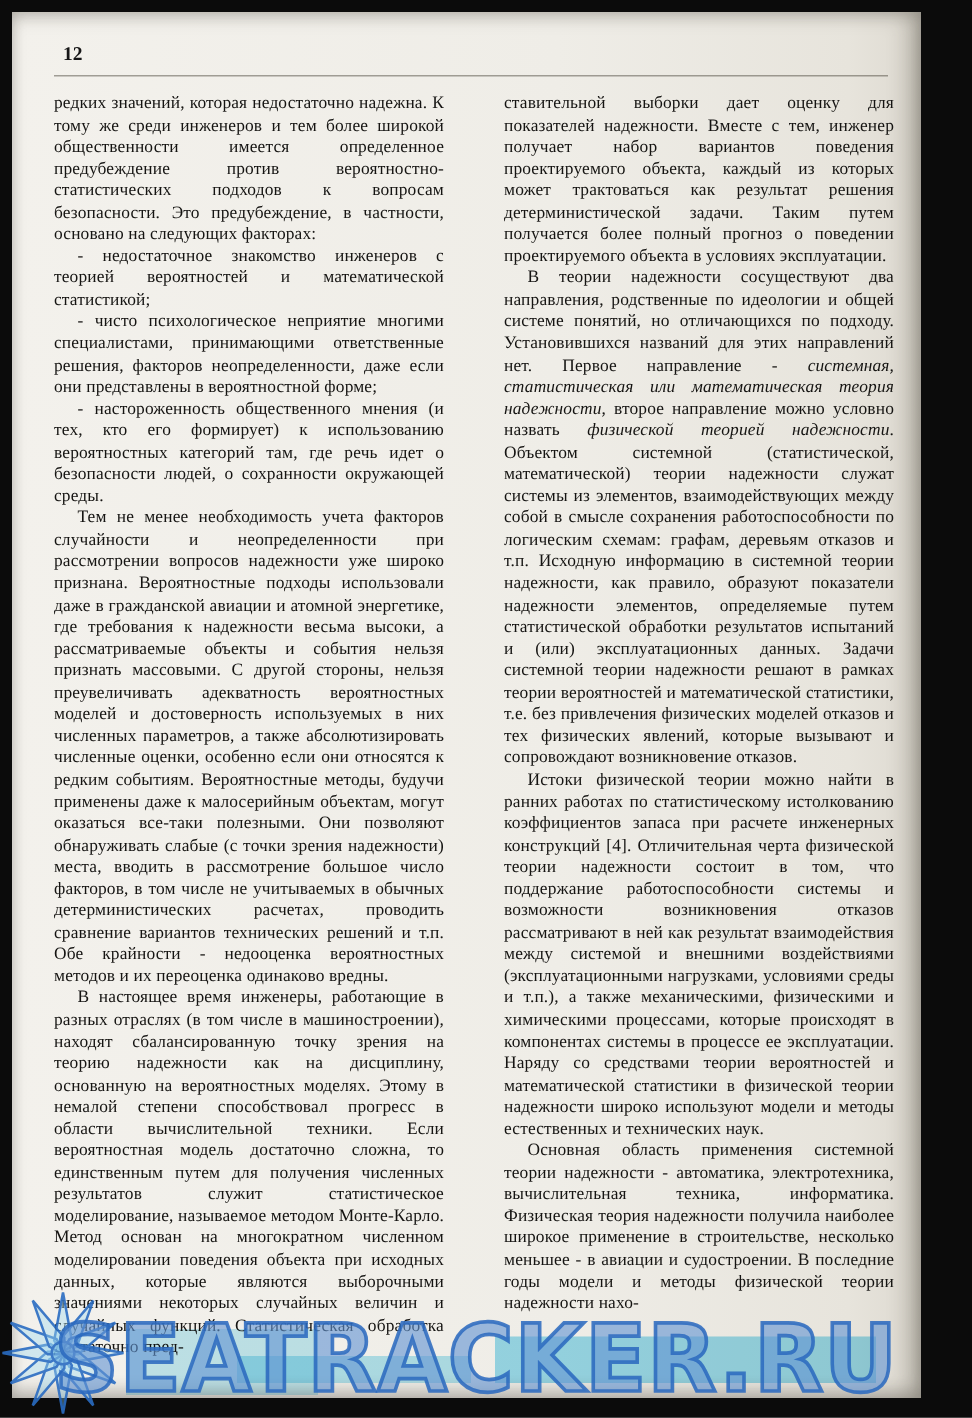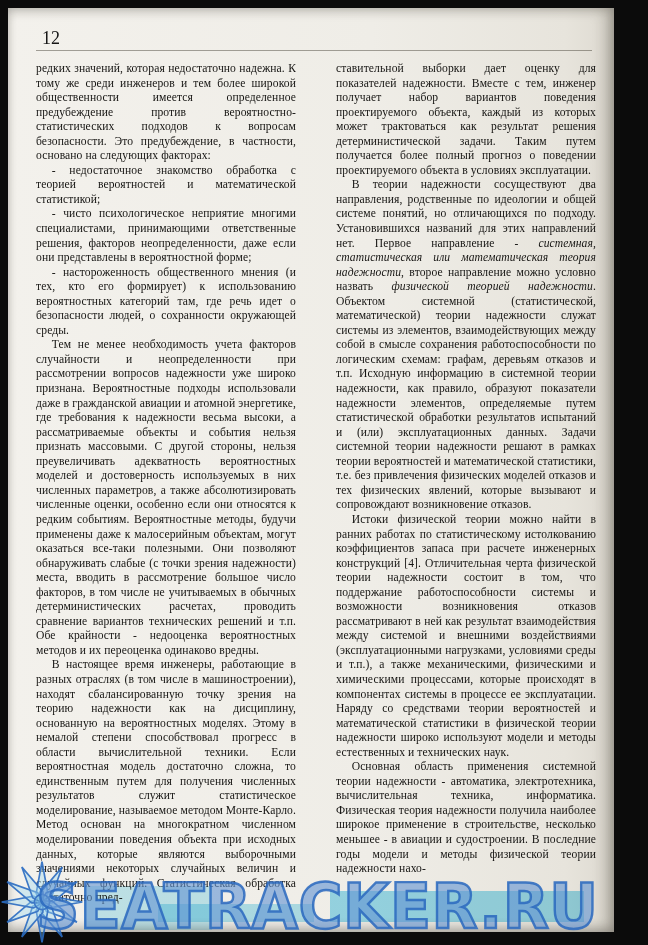--- a/index.html
+++ b/index.html
@@ -13,21 +13,21 @@
   .page {
     position:absolute;
     left:8px; top:8px;
     width:606px; height:924px;
     background:linear-gradient(90deg,#f3f1ec 0%, #efede7 60%, #e7e4dc 92%, #ddd9d0 100%);
     box-shadow: inset -8px 0 14px rgba(40,35,25,0.25), inset 0 -5px 10px rgba(40,35,25,0.18), inset 0 4px 8px rgba(40,35,25,0.10);
   }
   .header { position:absolute; left:28px; right:22px; top:20px; height:18px; }
   .pagenum {
     position:absolute; left:6px; top:0;
-    font-weight:normal; font-size:18px; color:#161616;
+    font-weight:bold; font-size:13px; color:#161616;
   }
   .chapter {
     position:absolute; left:0; right:0; top:1px;
     text-align:center; font-weight:bold; font-size:12.3px;
     letter-spacing:0.25px; color:#1a1a1a;
   }
   .header-rule {
     position:absolute; left:28px; right:22px; top:42px;
     border-top:1px solid rgba(60,55,45,0.45);
   }
@@ -74,21 +74,21 @@
 
   <div class="header">
     <span class="pagenum">12</span>
   </div>
   <div class="header-rule"></div>
 
   <div class="columns">
 
     <div class="col">
       <p class="cont">редких значений, которая недостаточно надежна. К тому же среди инженеров и тем более широкой общественности имеется определенное предубеждение против вероятностно-статистических подходов к вопросам безопасности. Это предубеждение, в частности, основано на следующих факторах:</p>
-      <p>- недостаточное знакомство обработка с теорией вероятностей и математической статистикой;</p>
+      <p>- недостаточное знакомство инженеров с теорией вероятностей и математической статистикой;</p>
       <p>- чисто психологическое неприятие многими специалистами, принимающими ответственные решения, факторов неопределенности, даже если они представлены в вероятностной форме;</p>
       <p>- настороженность общественного мнения (и тех, кто его формирует) к использованию вероятностных категорий там, где речь идет о безопасности людей, о сохранности окружающей среды.</p>
       <p>Тем не менее необходимость учета факторов случайности и неопределенности при рассмотрении вопросов надежности уже широко признана. Вероятностные подходы использовали даже в гражданской авиации и атомной энергетике, где требования к надежности весьма высоки, а рассматриваемые объекты и события нельзя признать массовыми. С другой стороны, нельзя преувеличивать адекватность вероятностных моделей и достоверность используемых в них численных параметров, а также абсолютизировать численные оценки, особенно если они относятся к редким событиям. Вероятностные методы, будучи применены даже к малосерийным объектам, могут оказаться все-таки полезными. Они позволяют обнаруживать слабые (с точки зрения надежности) места, вводить в рассмотрение большое число факторов, в том числе не учитываемых в обычных детерминистических расчетах, проводить сравнение вариантов технических решений и т.п. Обе крайности - недооценка вероятностных методов и их переоценка одинаково вредны.</p>
       <p>В настоящее время инженеры, работающие в разных отраслях (в том числе в машиностроении), находят сбалансированную точку зрения на теорию надежности как на дисциплину, основанную на вероятностных моделях. Этому в немалой степени способствовал прогресс в области вычислительной техники. Если вероятностная модель достаточно сложна, то единственным путем для получения численных результатов служит статистическое моделирование, называемое методом Монте-Карло. Метод основан на многократном численном моделировании поведения объекта при исходных данных, которые являются выборочными значениями некоторых случайных величин и случайных функций. Статистическая обработка достаточно пред-</p>
     </div>
 
     <div class="col">
       <p class="cont">ставительной выборки дает оценку для показателей надежности. Вместе с тем, инженер получает набор вариантов поведения проектируемого объекта, каждый из которых может трактоваться как результат решения детерминистической задачи. Таким путем получается более полный прогноз о поведении проектируемого объекта в условиях эксплуатации.</p>
       <p><span>В теории надежности сосуществуют два направления, родственные по идеологии и общей системе понятий, но отличающихся по подходу. Установившихся названий для этих направлений нет. Первое направление - </span><span class="italic">системная, статистическая или математическая теория надежности</span><span>, второе направление можно условно назвать </span><span class="italic">физической теорией надежности</span><span>. Объектом системной (статистической, математической) теории надежности служат системы из элементов, взаимодействующих между собой в смысле сохранения работоспособности по логическим схемам: графам, деревьям отказов и т.п. Исходную информацию в системной теории надежности, как правило, образуют показатели надежности элементов, определяемые путем статистической обработки результатов испытаний и (или) эксплуатационных данных. Задачи системной теории надежности решают в рамках теории вероятностей и математической статистики, т.е. без привлечения физических моделей отказов и тех физических явлений, которые вызывают и сопровождают возникновение отказов.</span></p>
       <p>Истоки физической теории можно найти в ранних работах по статистическому истолкованию коэффициентов запаса при расчете инженерных конструкций [4]. Отличительная черта физической теории надежности состоит в том, что поддержание работоспособности системы и возможности возникновения отказов рассматривают в ней как результат взаимодействия между системой и внешними воздействиями (эксплуатационными нагрузками, условиями среды и т.п.), а также механическими, физическими и химическими процессами, которые происходят в компонентах системы в процессе ее эксплуатации. Наряду со средствами теории вероятностей и математической статистики в физической теории надежности широко используют модели и методы естественных и технических наук.</p>

